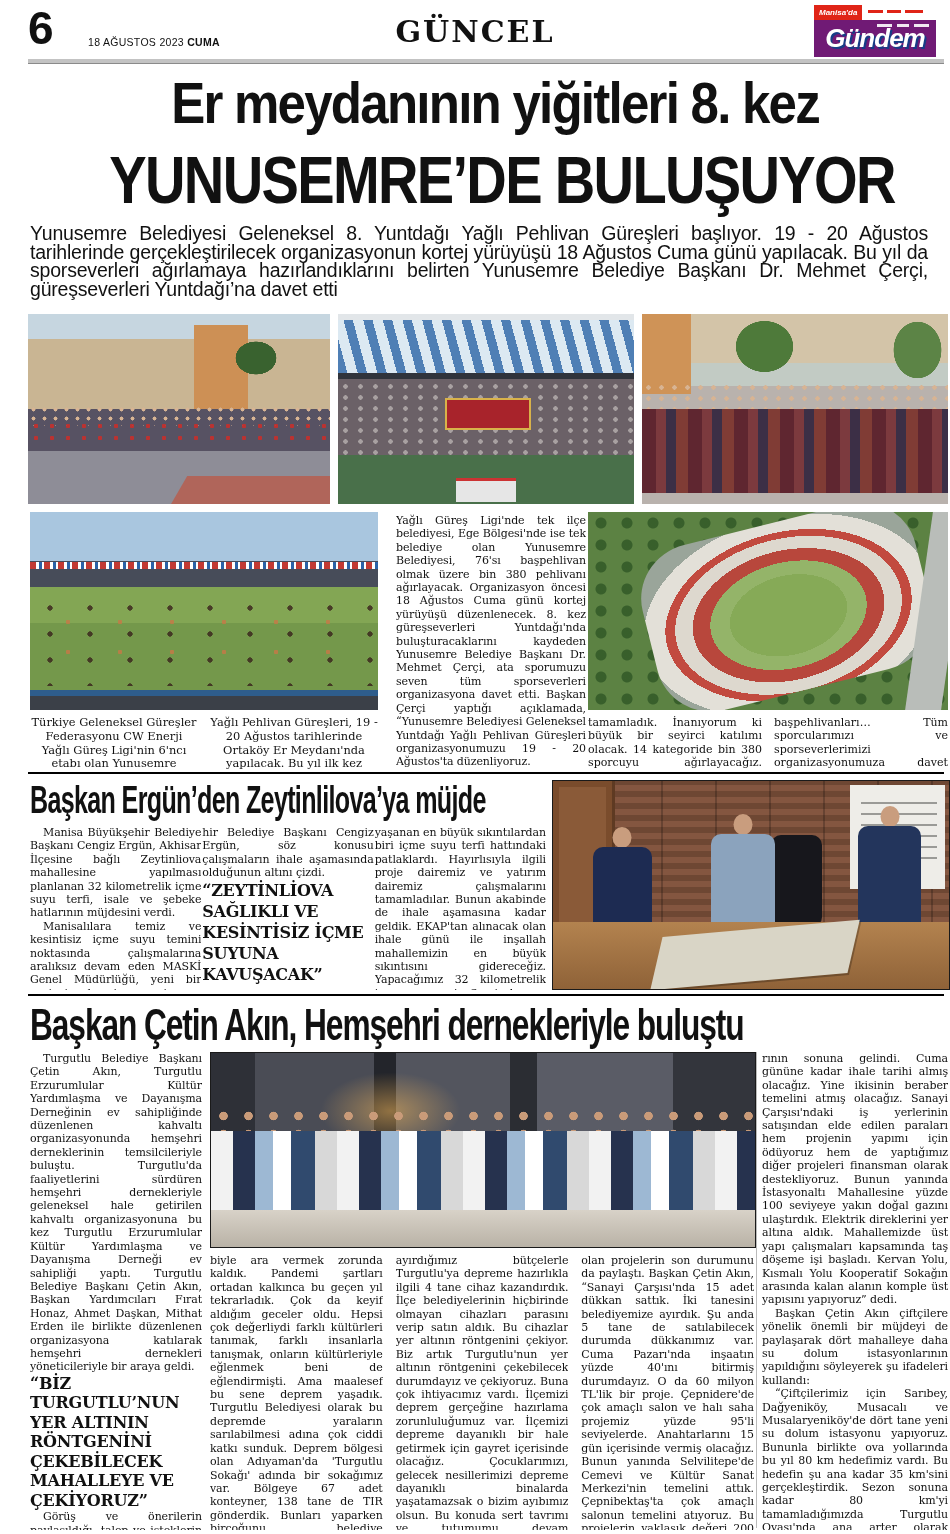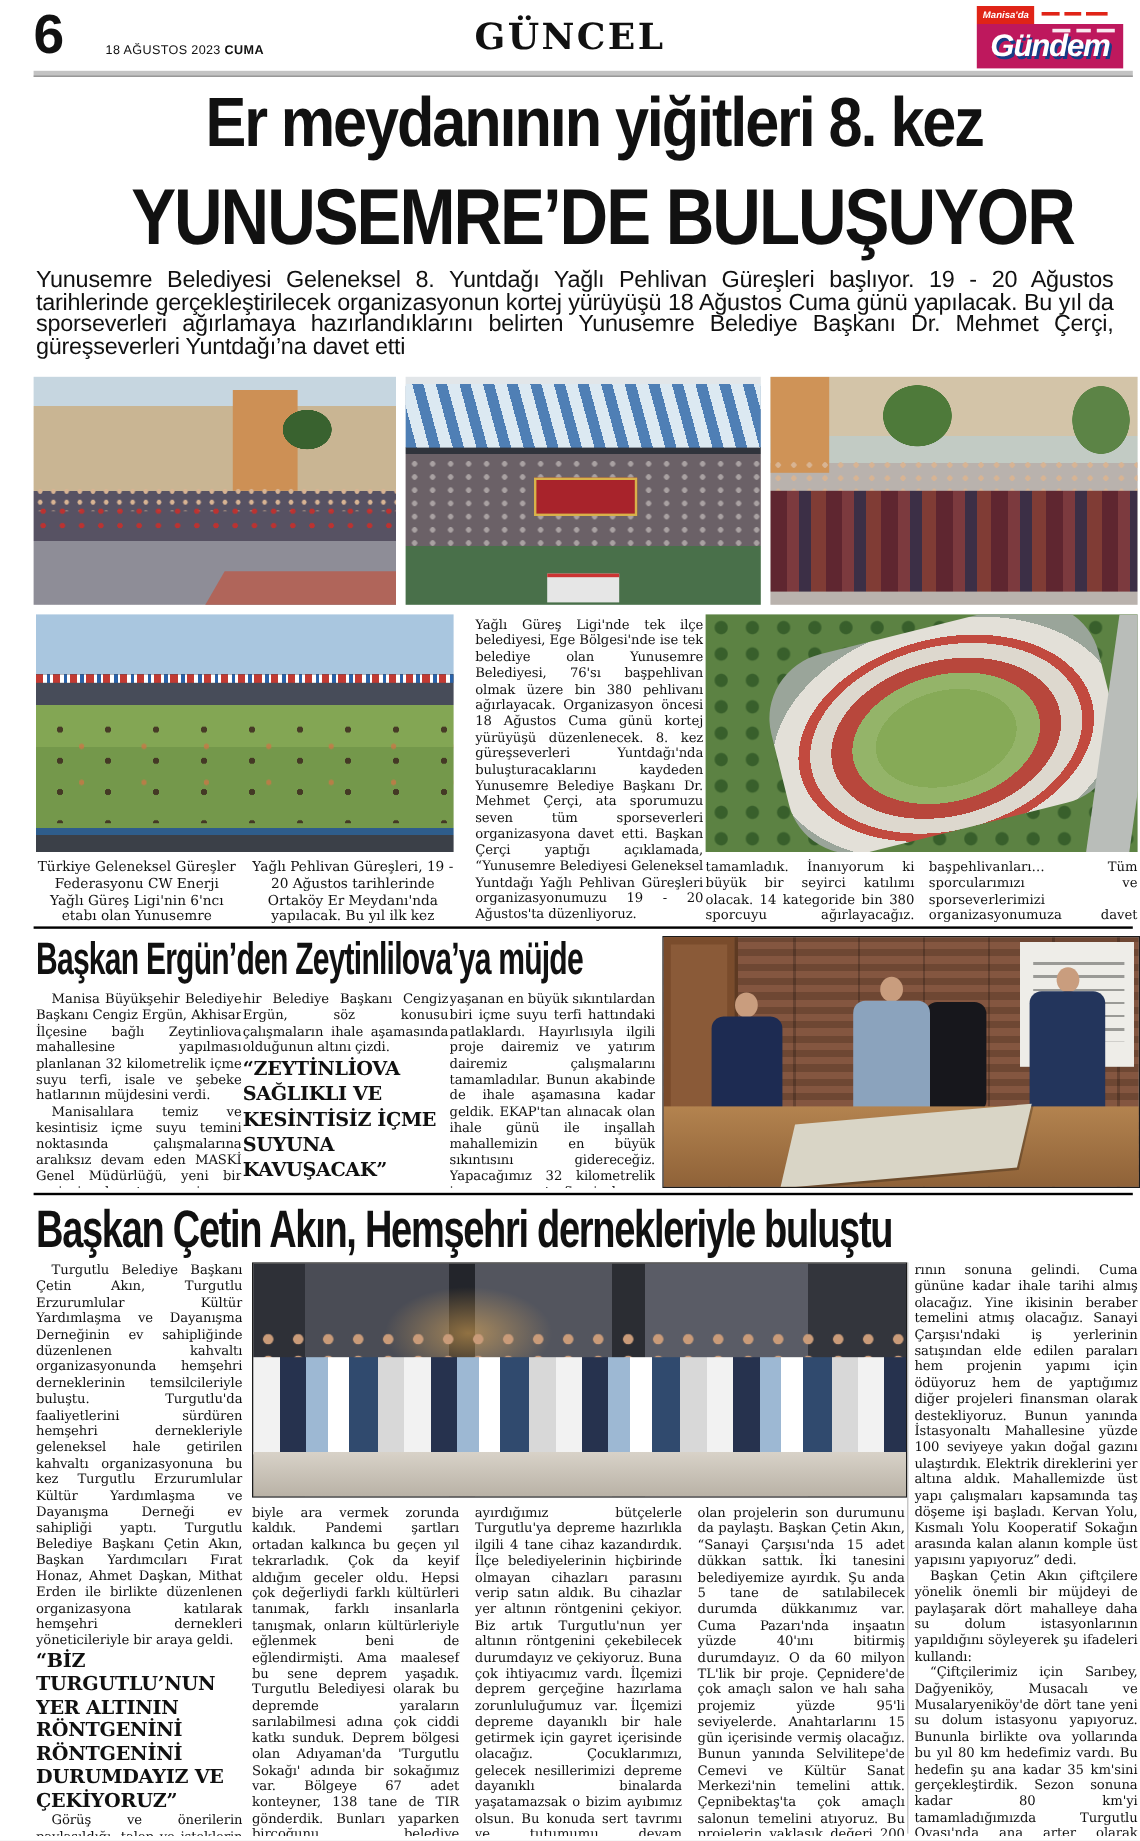--- a/index.html
+++ b/index.html
@@ -10,21 +10,21 @@
   .pagenum{left:28px;top:2px;font-family:"Liberation Sans",sans-serif;font-weight:700;font-size:46px;line-height:52px;}
   .dateline{left:88px;top:36px;font-family:"Liberation Sans",sans-serif;font-size:10.5px;letter-spacing:.3px;}
   .dateline b{font-weight:700;}
   .sectiontitle{left:0;right:0;top:14px;text-align:center;font-weight:700;font-size:30px;letter-spacing:2px;}
   .logo{right:14px;top:5px;width:122px;height:52px;}
   .logo-top{display:flex;height:15px;}
   .logo-manisada{background:#e02417;color:#fff;font-family:"Liberation Sans",sans-serif;
     font-style:italic;font-weight:700;font-size:8px;line-height:15px;padding:0 5px;}
   .logo-top-rest{flex:1;background:#fff;position:relative;}
   .logo-dash{position:absolute;top:5px;height:3px;background:#e02417;}
-  .logo-main{height:37px;background:#be185d;position:relative;display:flex;align-items:center;justify-content:center;}
+  .logo-main{height:37px;background:#701a75;position:relative;display:flex;align-items:center;justify-content:center;}
   .logo-word{color:#fff;font-family:"Liberation Sans",sans-serif;font-weight:700;font-style:italic;
     font-size:26px;letter-spacing:-1px;text-shadow:2px 2px 0 #173c86;}
   .logo-wdash{position:absolute;top:4px;height:3px;background:#fff;opacity:.9;}
   .header-rule{left:28px;right:6px;top:59px;height:4px;background:#c3c3c3;border-bottom:1px solid #8a8a8a;}
   
   .hl{left:0;right:0;text-align:center;white-space:nowrap;font-family:"Liberation Sans",sans-serif;font-weight:800;padding-left:40px;}
   .hl span{display:inline-block;transform-origin:center;letter-spacing:-2px;}
   .hl1{top:66px;}  .hl1 span{font-size:58px;line-height:74px;transform:scaleX(.88);}
   .hl2{top:140px;} .hl2 span{font-size:66px;line-height:80px;transform:scaleX(.85);}
   .standfirst{left:30px;width:898px;top:224px;font-family:"Liberation Sans",sans-serif;
@@ -242,21 +242,21 @@
   </div>
 
   <div class="abs rule rule2"></div>
 
   <div class="abs akin-hl">
     <span>Başkan Çetin Akın, Hemşehri dernekleriyle buluştu</span>
   </div>
 
   <div class="abs akin-col1 body">
     <p class="ind">Turgutlu Belediye Başkanı Çetin Akın, Turgutlu Erzurumlular Kültür Yardımlaşma ve Dayanışma Derneğinin ev sahipliğinde düzenlenen kahvaltı organizasyonunda hemşehri derneklerinin temsilcileriyle buluştu. Turgutlu'da faaliyetlerini sürdüren hemşehri dernekleriyle geleneksel hale getirilen kahvaltı organizasyonuna bu kez Turgutlu Erzurumlular Kültür Yardımlaşma ve Dayanışma Derneği ev sahipliği yaptı. Turgutlu Belediye Başkanı Çetin Akın, Başkan Yardımcıları Fırat Honaz, Ahmet Daşkan, Mithat Erden ile birlikte düzenlenen organizasyona katılarak hemşehri dernekleri yöneticileriyle bir araya geldi.</p>
-    <p class="subhead">“BİZ TURGUTLU’NUN YER ALTININ RÖNTGENİNİ RÖNTGENİNİ DURUMDAYIZ VE ÇEKİYORUZ”</p>
+    <p class="subhead">“BİZ TURGUTLU’NUN YER ALTININ RÖNTGENİNİ ÇEKEBİLECEK MAHALLEYE VE ÇEKİYORUZ”</p>
     <p class="ind">Görüş ve önerilerin paylaşıldığı, talep ve isteklerin değerlendirildiği programda açıklamalarda bulunan Başkan Çetin Akın, 2023 yılı içerisinde Hemşehri Geceleri etkinliğinin düzenlenmesi yönünde iletilen taleple ilgili olarak etkinlik ve organizasyonlar için ayrılan bütçenin deprem yardımları ve deprem araştırmalarına ayrılmış olduğunun altını çizdi. Başkan Çetin Akın, konuyla ilgili olarak şu açıklamayı yaptı:</p>
 
   </div>
 
   <div class="ph ph-group bordered">
     <div class="d glow"></div>
     <div class="d heads"></div>
     <div class="d shirts"></div>
     <div class="d floor"></div>
   </div>

